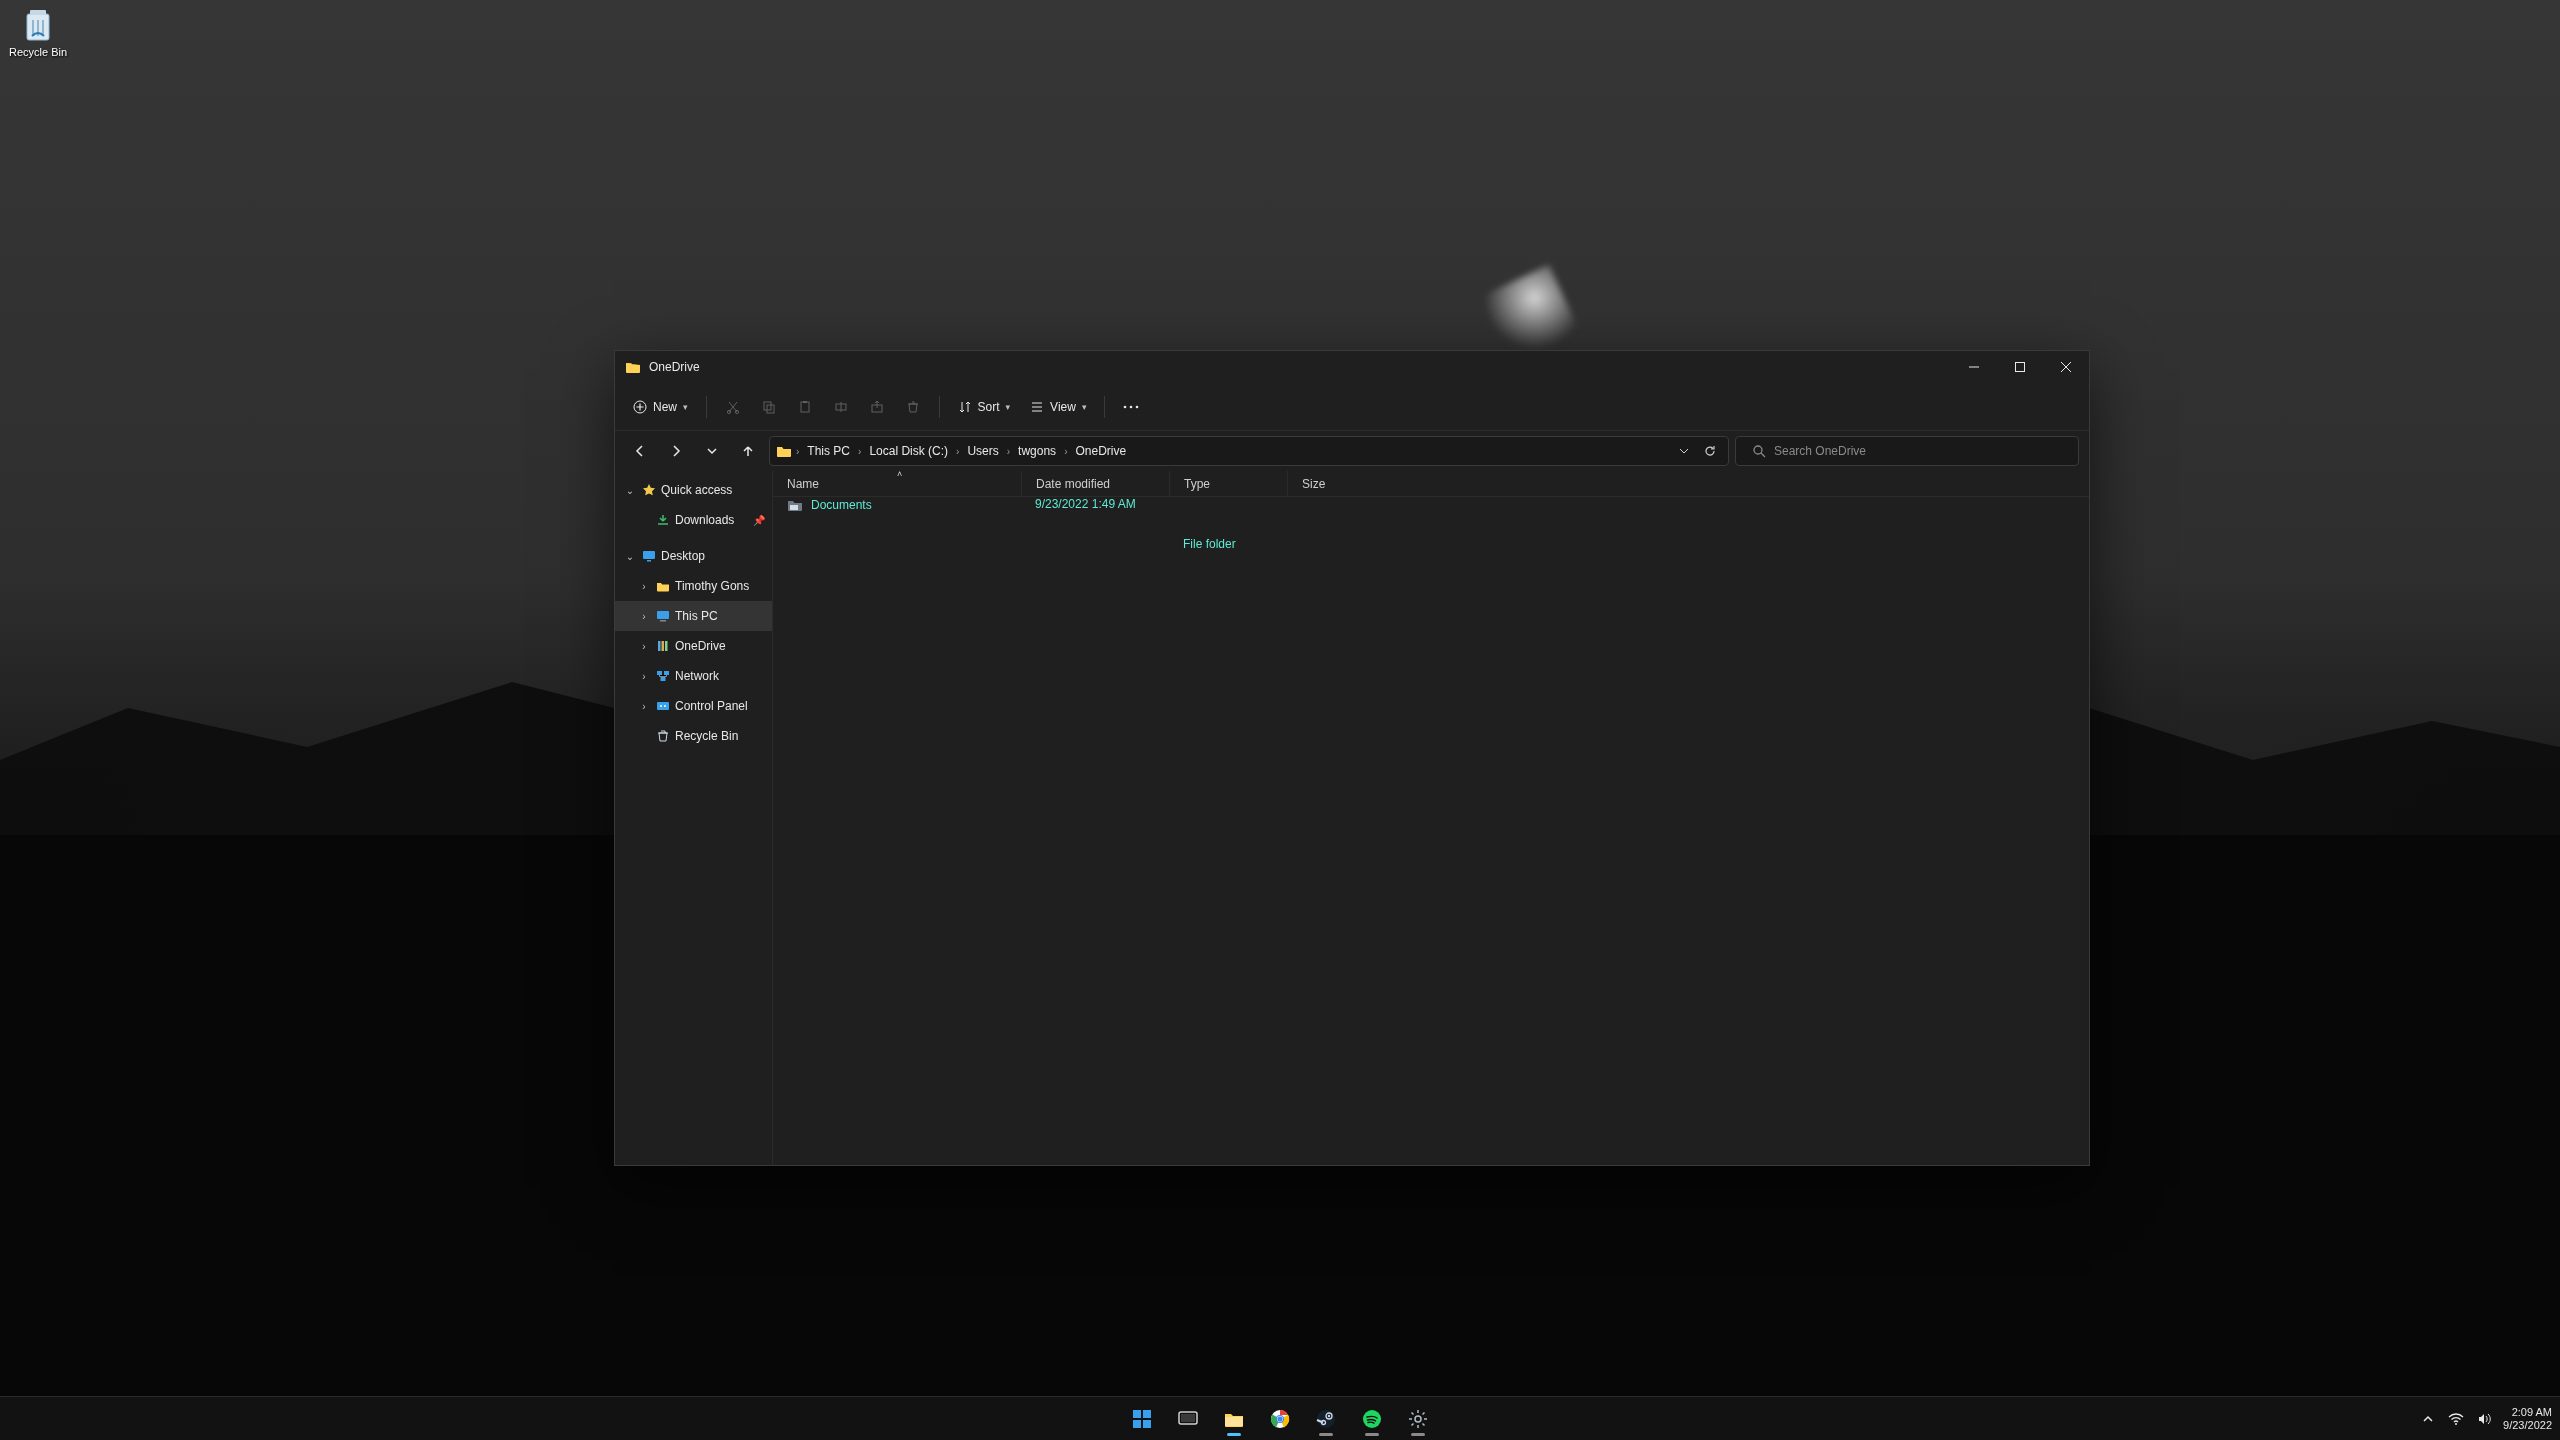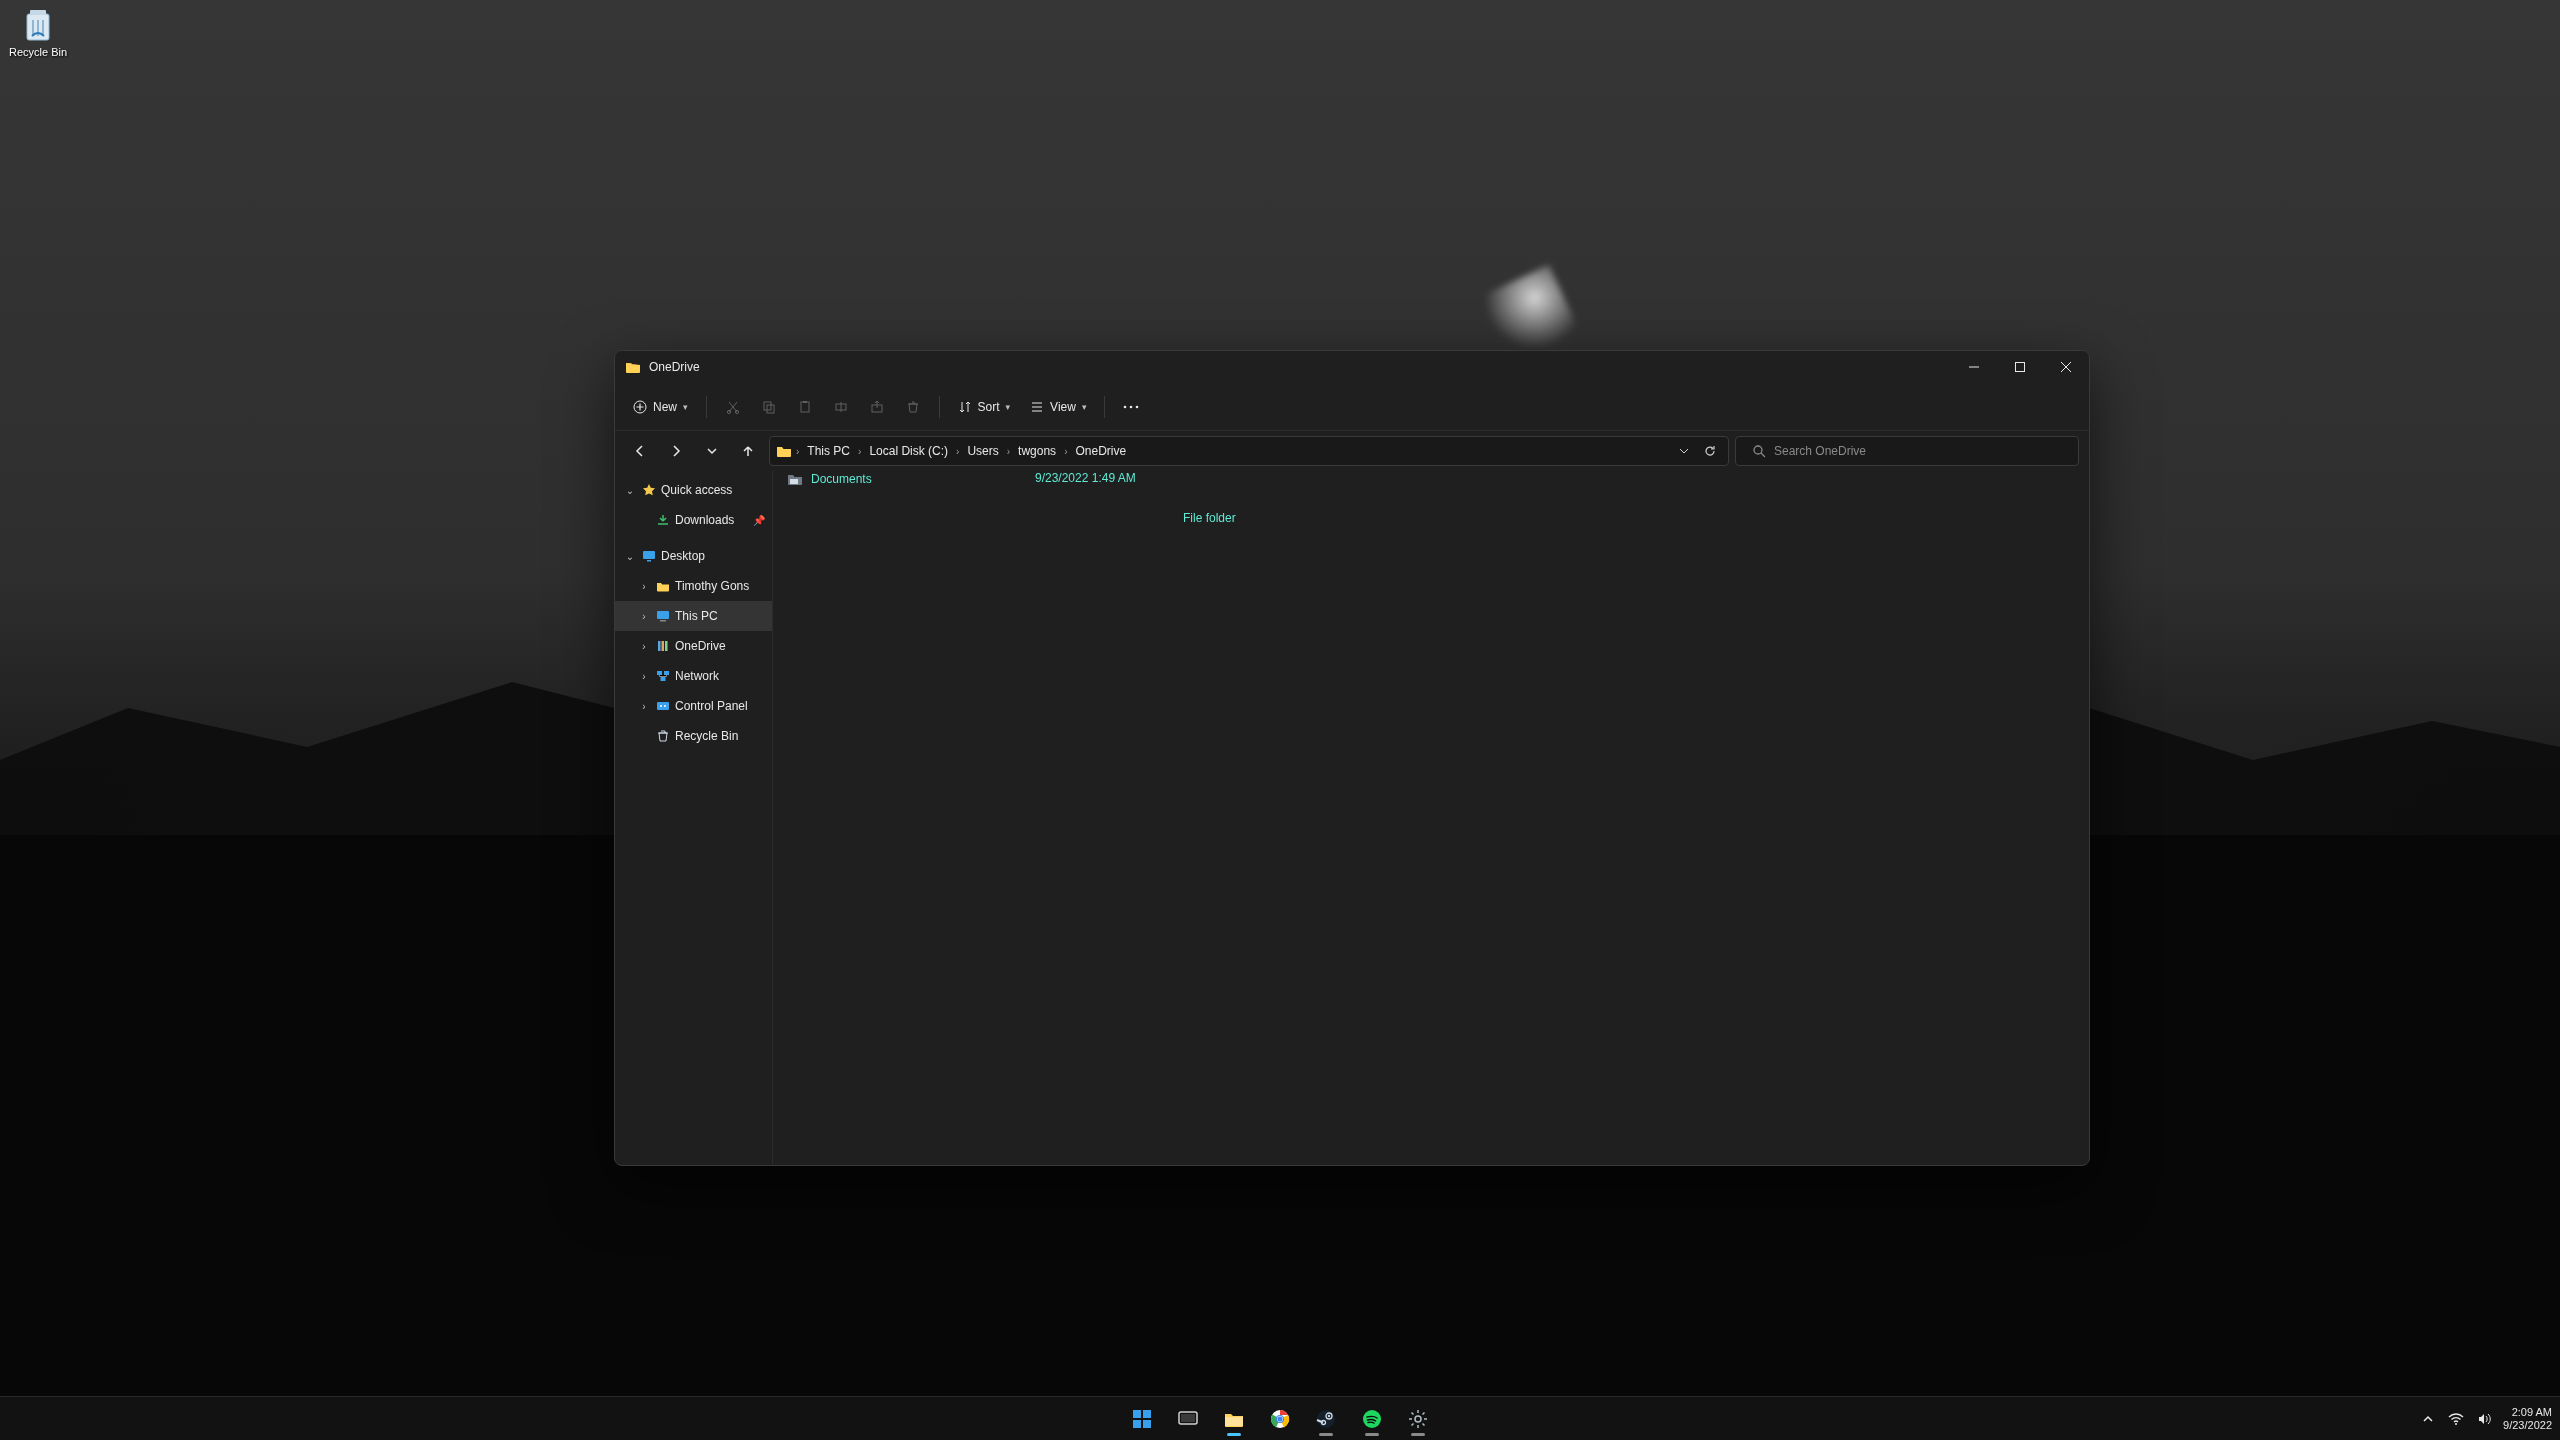--- a/index.html
+++ b/index.html
@@ -50,21 +50,21 @@
     display:flex; align-items:center; justify-content:center;
   }
 
   
   .window {
     position: absolute;
     top: 350px; left: 614px;
     width: 1476px; height: 816px;
     background: #1f1f1f;
     border: 1px solid #3a3a3a;
-    border-radius: 8px;
+    border-radius: 0;
     box-shadow: 0 20px 60px rgba(0,0,0,0.6);
     display: flex; flex-direction: column;
     overflow: hidden;
     color: #e8e8e8;
     font-size: 12px;
   }
   .titlebar {
     height: 32px;
     background: #1f1f1f;
     display: flex; align-items: center;
@@ -495,20 +495,35 @@
         <span class="tree-icon">
             <svg width="14" height="14" viewBox="0 0 14 14">
               <path d="M3 4h8l-1 8H4zM2 4h10M5 2h4v2" fill="none" stroke="#cfd8e6"></path>
             </svg>
           </span>
         <span>Recycle Bin</span>
       </div>
     </div>
 
     <div class="content">
+      <div class="cols">
+        <div class="col name">
+          <span>Name</span>
+          <span class="sort-caret" style="left:124px">˄</span>
+        </div>
+        <div class="col date">
+            <span>Date modified</span>
+          </div>
+        <div class="col type">
+            <span>Type</span>
+          </div>
+        <div class="col size">
+            <span>Size</span>
+          </div>
+      </div>
       <div class="rows">
         <div class="row">
           <div class="cell name">
             <span class="tree-icon">
                 <svg width="16" height="16" viewBox="0 0 16 16">
                   <path d="M1 4h5l1.5 2H15v7a1 1 0 0 1-1 1H2a1 1 0 0 1-1-1z" fill="#6f7a86"></path>
                   <rect x="3" y="8" width="8" height="5" fill="#d6dde4"></rect>
                 </svg>
               </span>
             <span>Documents</span>

